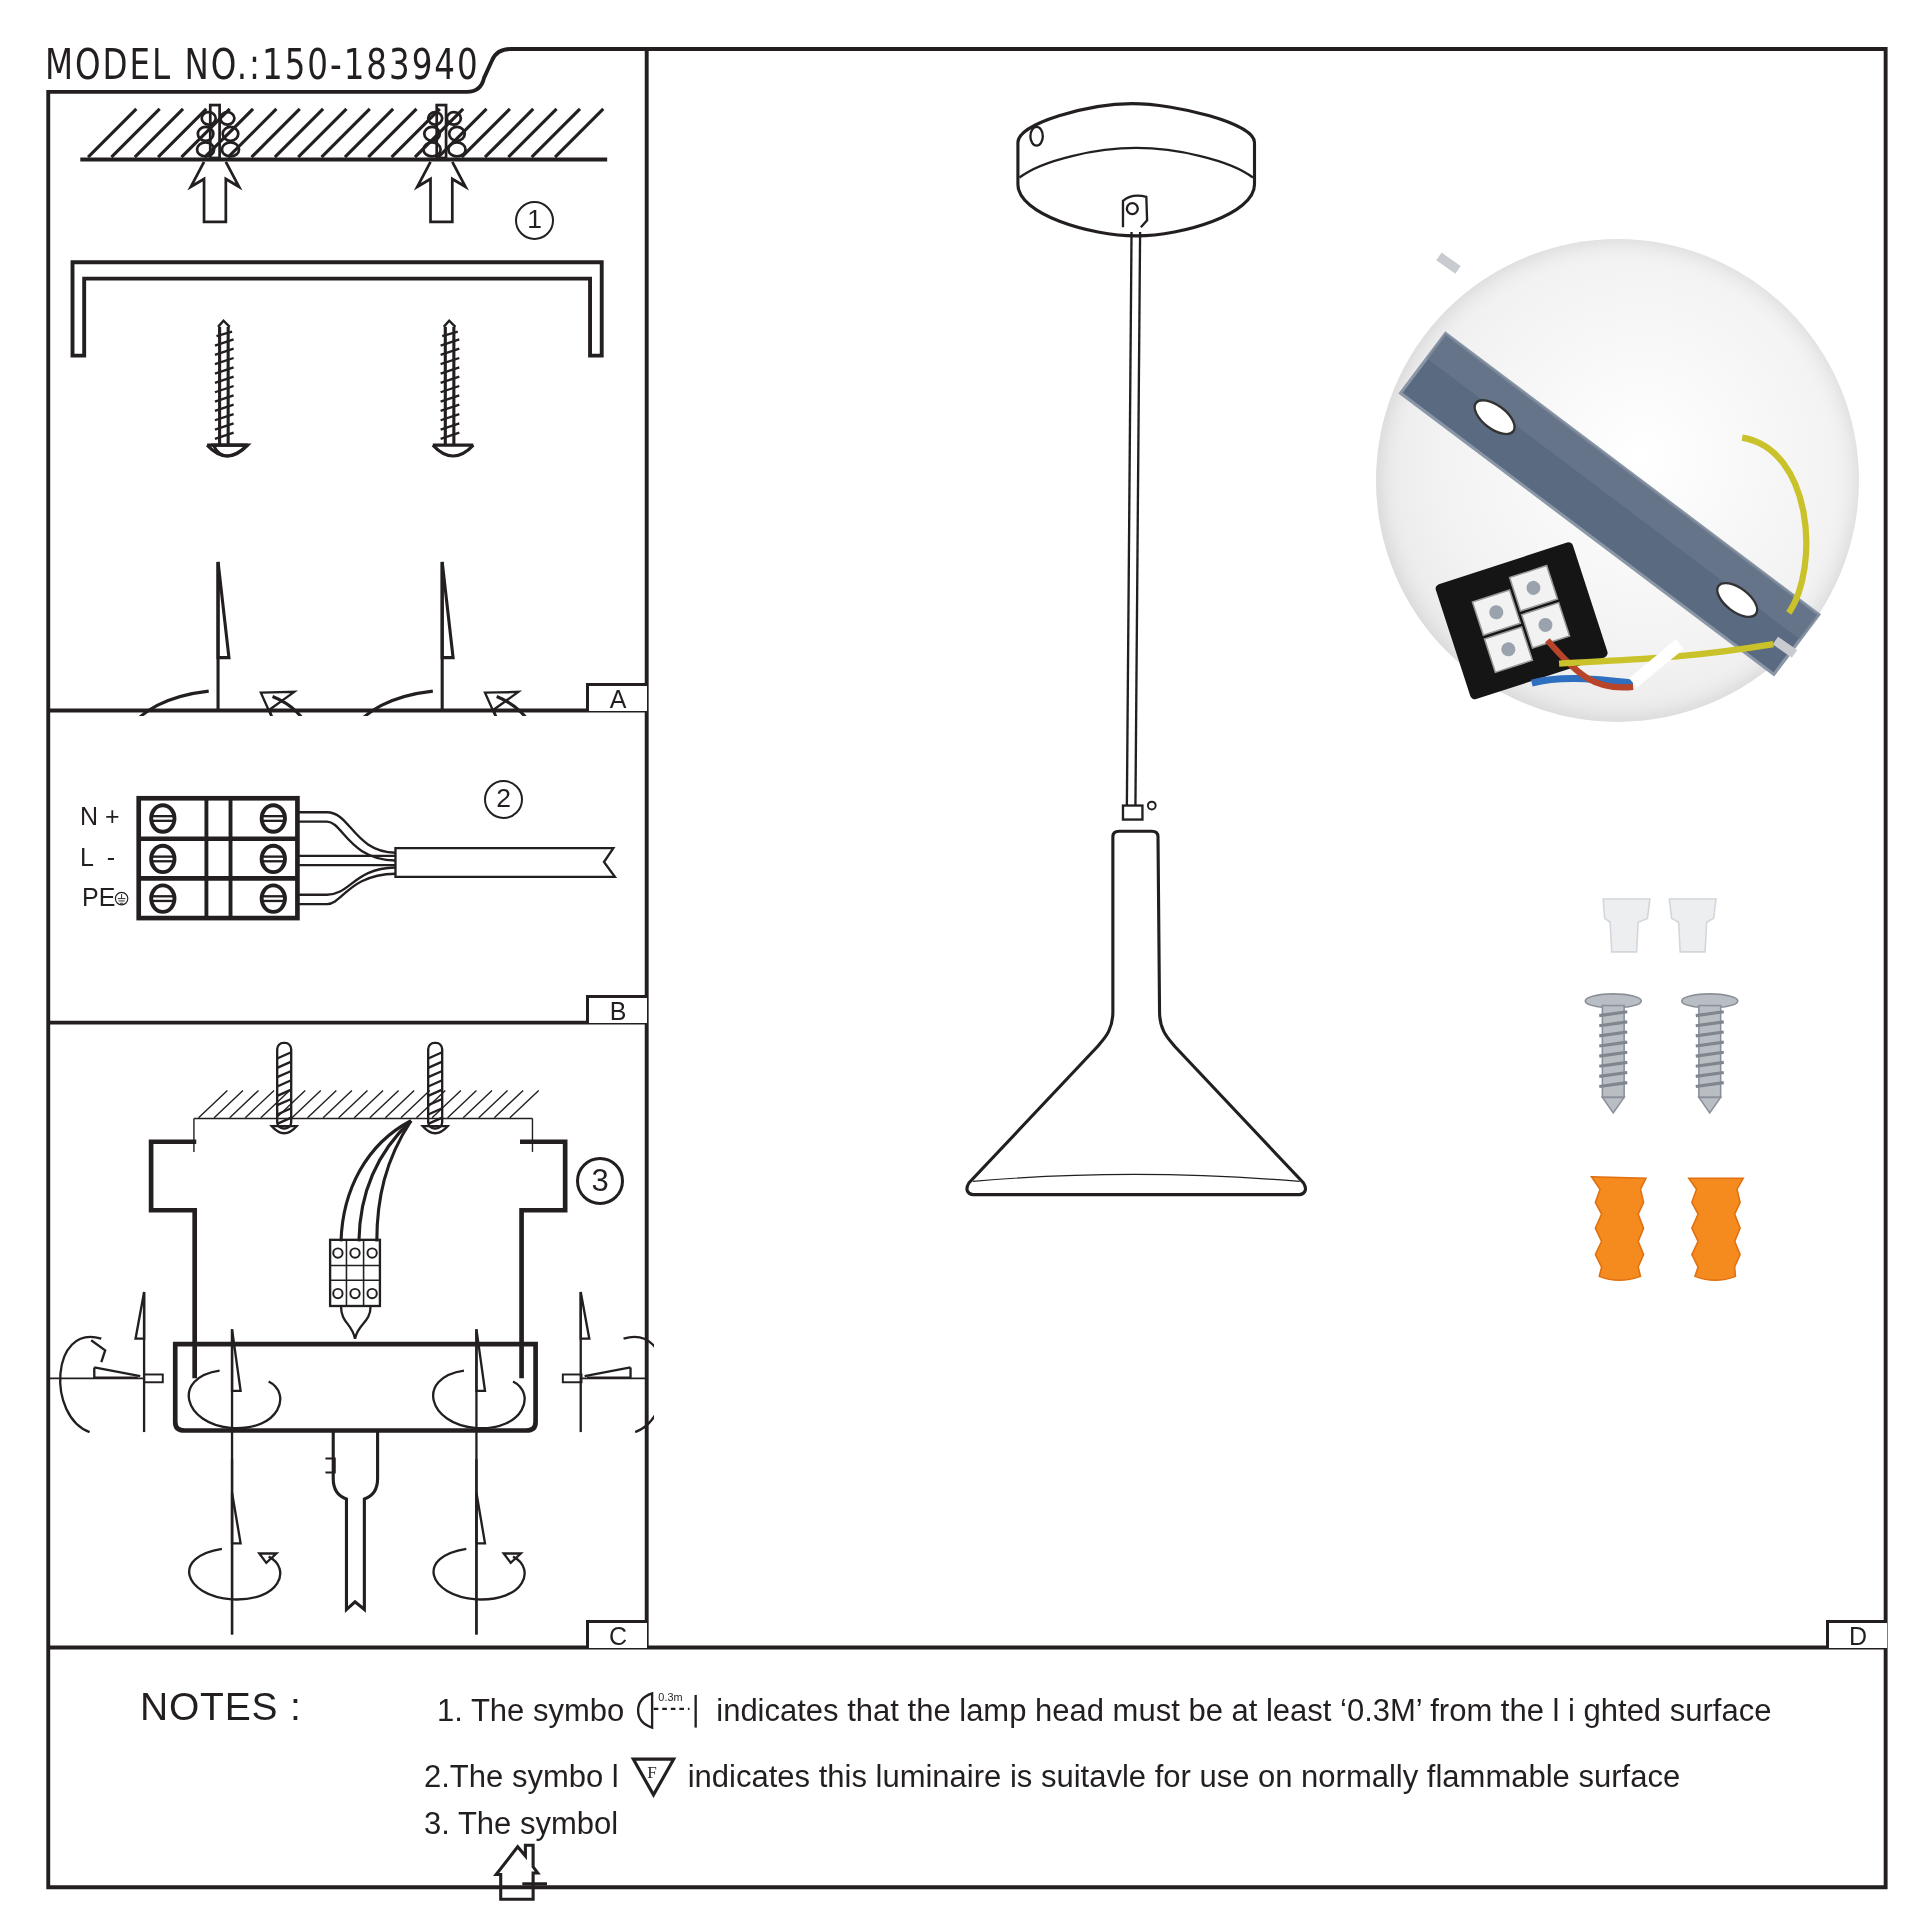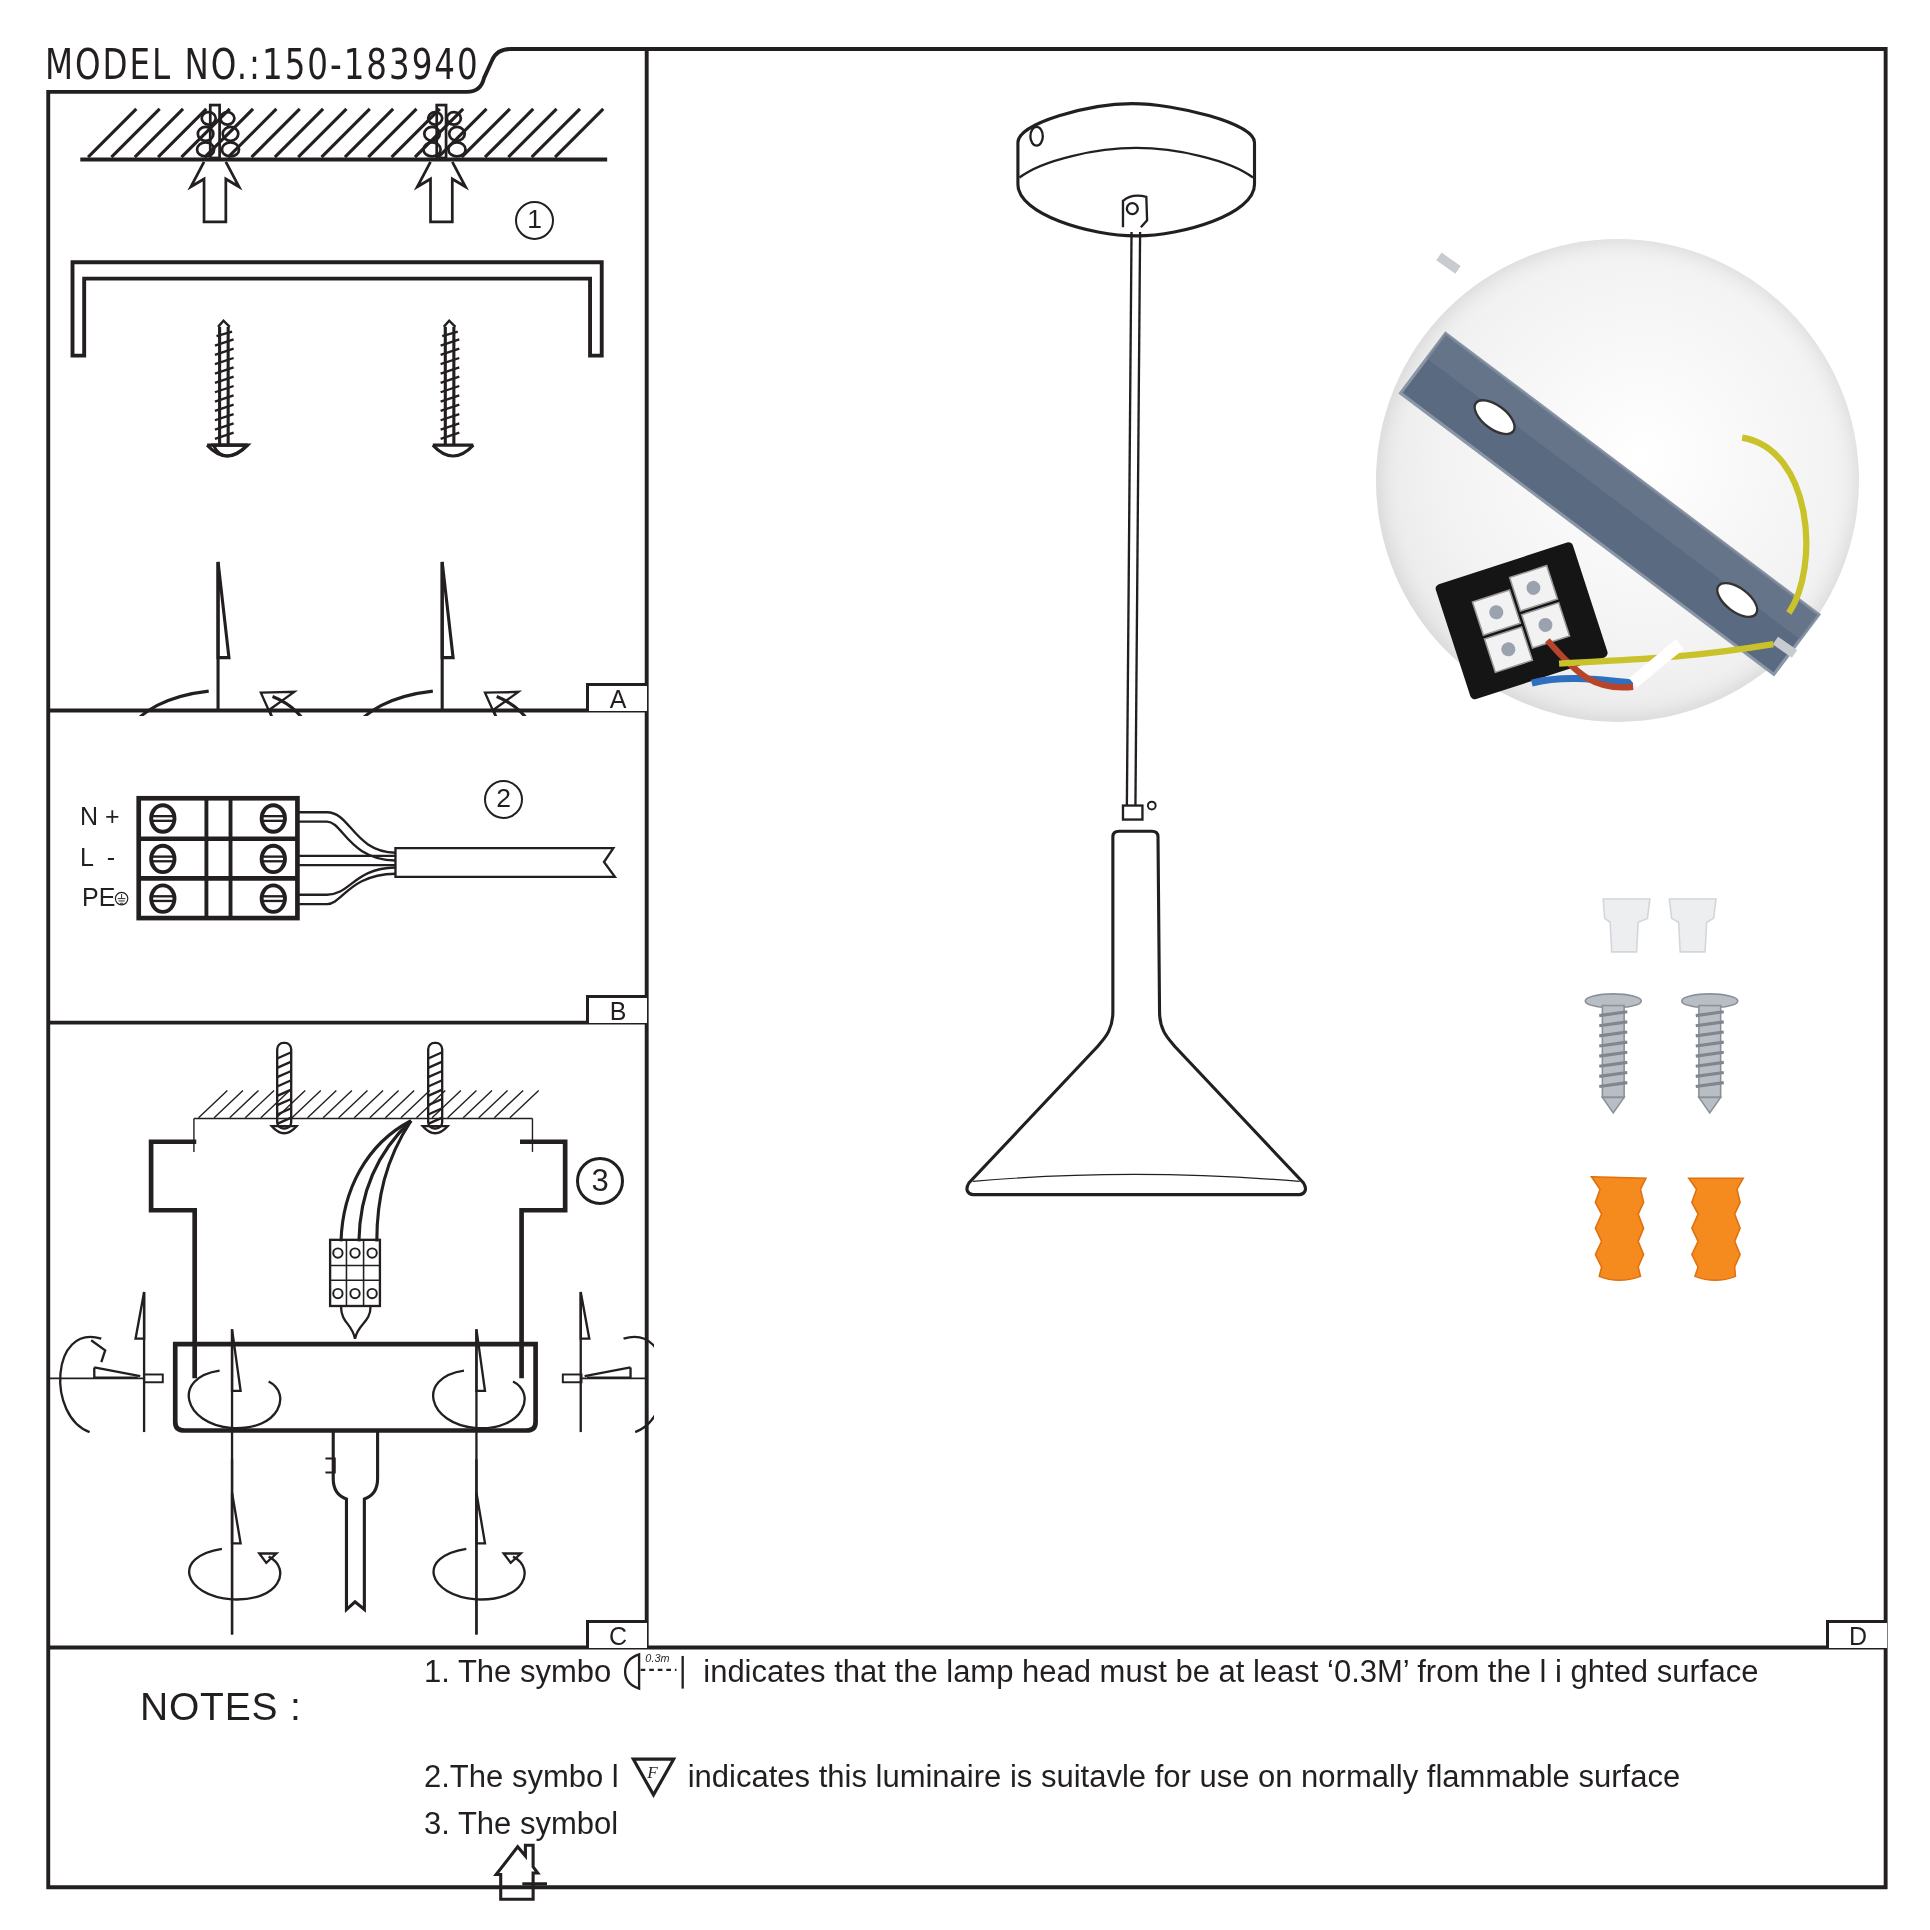--- a/index.html
+++ b/index.html
@@ -4,21 +4,21 @@
 <style>
   html, body { margin: 0; padding: 0; background: #ffffff; }
   body { width: 1930px; height: 1930px; position: relative; overflow: hidden; font-family: "DejaVu Sans", sans-serif; color: #231f20; }
   svg { position: absolute; left: 0; top: 0; }
   .model-title { position: absolute; left: 45px; top: 40px; font-family: "DejaVu Sans Condensed", "DejaVu Sans", sans-serif; font-size: 42px; letter-spacing: 2.3px; transform: scaleX(0.86); transform-origin: left top; color: #231f20; }
   .panel-label { position: absolute; width: 61px; height: 28px; box-sizing: border-box; border: 3.9px solid #231f20; border-right: none; border-bottom: none; font-size: 25px; text-align: center; line-height: 26.5px; background: #fff; font-family: "Liberation Sans", sans-serif; }
   .step-num { position: absolute; border: 3.1px solid #231f20; border-radius: 50%; box-sizing: border-box; text-align: center; font-family: "Liberation Sans", sans-serif; }
   .term-label { position: absolute; font-family: "Liberation Sans", sans-serif; font-size: 25px; }
   .notes-title { position: absolute; left: 140px; top: 1685px; font-family: "Liberation Sans", sans-serif; font-size: 39px; letter-spacing: 0.8px; }
   .note-line { position: absolute; left: 424px; font-family: "Liberation Sans", sans-serif; font-size: 31px; white-space: nowrap; display: flex; align-items: center; }
-  .note-line .sym { display: inline-block; margin: 0 11px; position: relative; font-style: italic; }
+  .note-line .sym { display: inline-block; margin: 0 11px; position: relative; }
   .photo-circle { position: absolute; left: 1376px; top: 239px; width: 483px; height: 483px; border-radius: 50%; background: radial-gradient(circle at 55% 45%, #ffffff 0%, #f2f2f2 55%, #dedede 100%); box-shadow: inset 0 0 23px rgba(0,0,0,0.12); }
 </style>
 </head>
 <body>
 
 <svg width="1930" height="1930" viewBox="0 0 2480 2480">
   <g stroke="#231f20" stroke-width="5" fill="none">
 
     <path d="M62 2425 L62 118 L600 118 Q618 118 622 100 L632 78 Q638 63 656 63 L2423 63 L2423 2425 Z"></path>
 
@@ -343,21 +343,21 @@
       <path d="M2170 1514 L2240 1514 L2232 1528 L2236 1545 L2229 1560 L2236 1578 L2229 1595 L2236 1612 L2229 1628 L2230 1640 Q2204 1650 2178 1640 L2182 1628 L2174 1612 L2182 1595 L2174 1578 L2182 1560 L2174 1545 L2180 1528 Z"></path>
     </g>
   </svg>
 
   <div class="panel-label" style="left:1826px;top:1620px;">D</div>
 </div>
 
 <div>
   <div class="notes-title">NOTES :</div>
 
-  <div class="note-line" style="top:1648px;">
+  <div class="note-line" style="top:1687px;margin-left:13px;">
     <span>1. The symbo</span>
     <span class="sym" style="width:70px;height:47px;">
       <svg width="70" height="47" viewBox="0 0 90 60" style="font-size:40px">
         <path d="M22 8 Q4 14 4 30 Q4 46 22 52 Z" fill="none" stroke="#231f20" stroke-width="3"></path>
         <line x1="24" y1="28" x2="70" y2="28" stroke="#231f20" stroke-width="3" stroke-dasharray="6 5"></line>
         <line x1="78" y1="10" x2="78" y2="52" stroke="#231f20" stroke-width="3"></line>
         <text x="30" y="18" font-size="14" font-family="Liberation Sans, sans-serif" fill="#231f20">0.3m</text>
       </svg>
     </span>
     <span>indicates that the lamp head must be at least ‘0.3M’ from the l i ghted surface</span>

